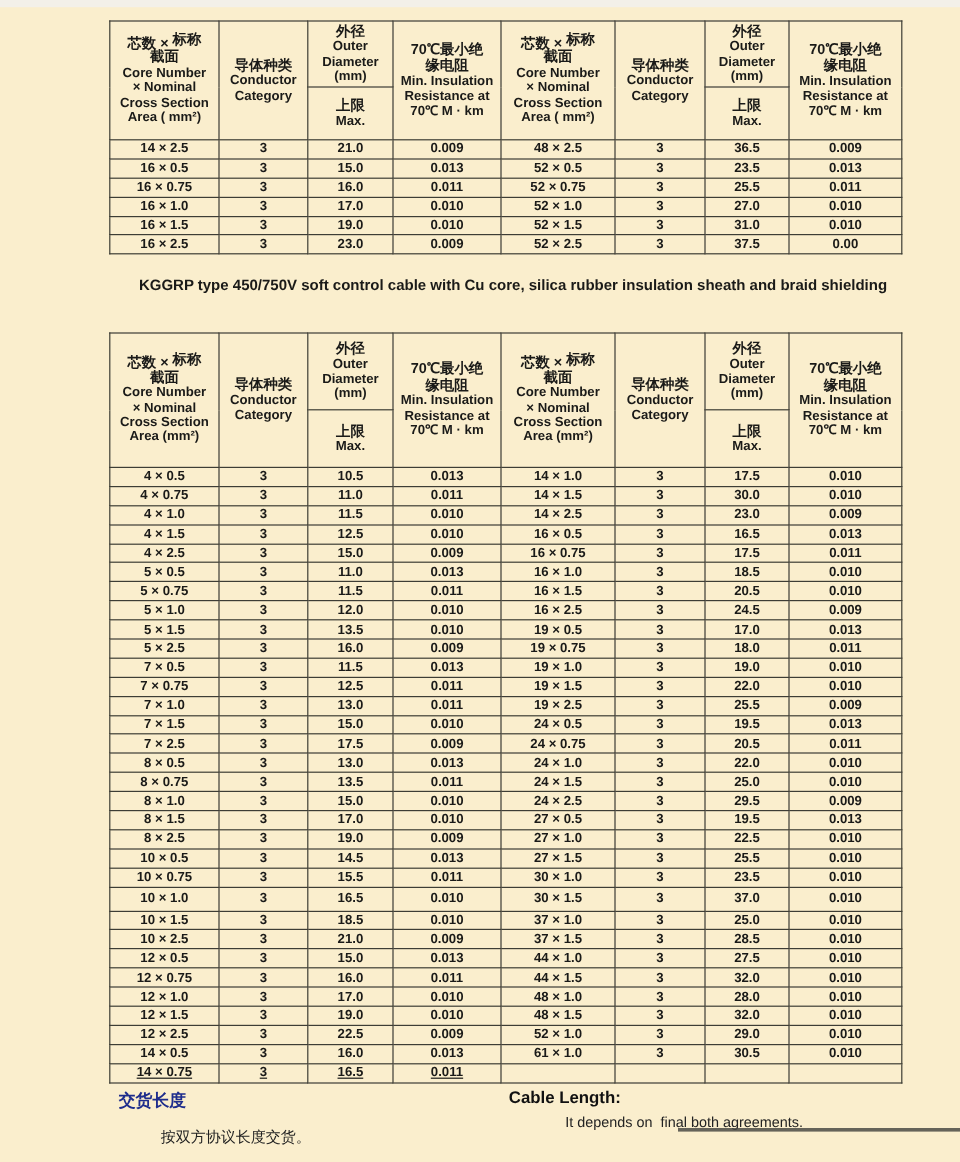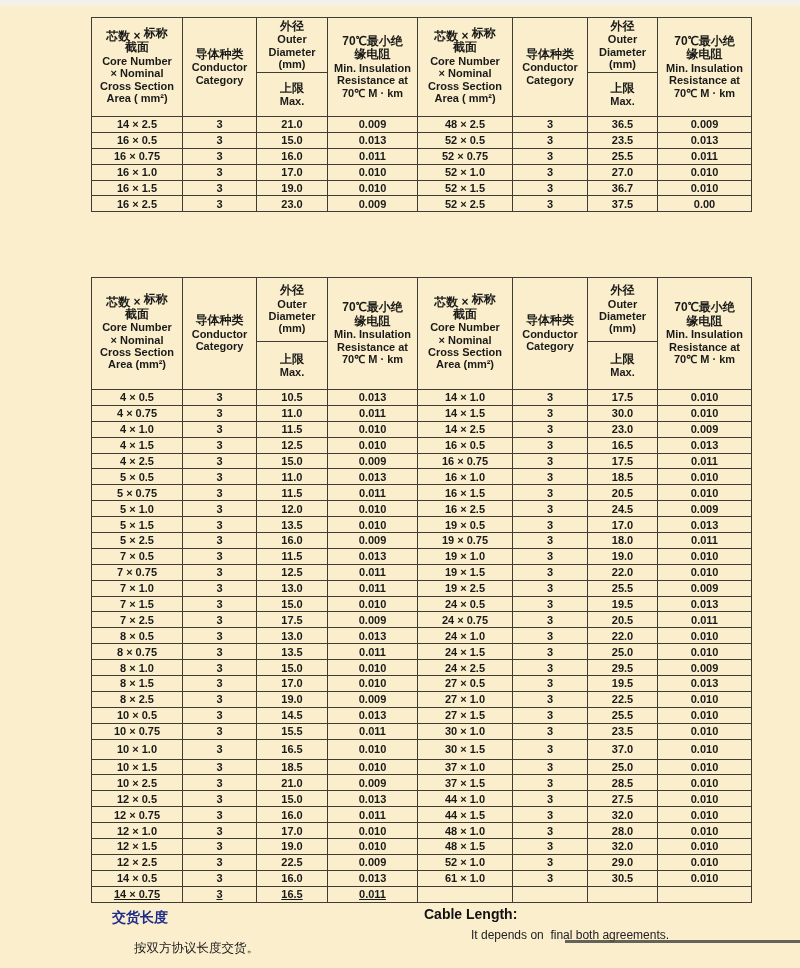--- a/index.html
+++ b/index.html
@@ -17,21 +17,21 @@
   thead th{font-weight:bold;}
   .hl{line-height:1.13;}
   .zh{font-size:12px;font-weight:bold;}
   .en{font-size:11px;font-weight:bold;}
   .raised{position:relative;top:-3px;}
   .tightup{margin-top:-2px;}
   tbody td{font-size:11px;font-weight:bold;}
   .title-block{position:absolute;left:55px;top:230px;width:745px;}
   .title-zh{text-align:right;font-size:13px;font-weight:bold;line-height:1.35;}
   .title-en{text-align:center;font-size:12.5px;font-weight:bold;line-height:1.35;}
-  .footer-zh-heading{position:absolute;left:112px;top:909px;font-size:14px;font-weight:bold;color:#1E2D8C;}
+  .footer-zh-heading{position:absolute;left:99px;top:909px;font-size:14px;font-weight:bold;color:#1E2D8C;}
   .footer-en-heading{position:absolute;left:424px;top:906px;font-size:14px;font-weight:bold;color:#111;}
   .footer-en-text{position:absolute;left:471px;top:928px;font-size:12px;color:#222;white-space:pre;}
   .footer-zh-text{position:absolute;left:134px;top:940px;font-size:12.5px;color:#222;}
   .artifact-line{position:absolute;left:565px;top:940px;width:235px;height:3px;background:#4A4A44;opacity:.85;}
 </style>
 </head>
 <body>
 
 <div class="top-strip"></div>
 
@@ -154,38 +154,39 @@
           <td>27.0</td>
           <td>0.010</td>
         </tr>
         <tr style="height: 15.9px;">
           <td>16 × 1.5</td>
           <td>3</td>
           <td>19.0</td>
           <td>0.010</td>
           <td>52 × 1.5</td>
           <td>3</td>
-          <td>36.7</td>
+          <td>31.0</td>
           <td>0.010</td>
         </tr>
         <tr style="height: 15.9px;">
           <td>16 × 2.5</td>
           <td>3</td>
           <td>23.0</td>
           <td>0.009</td>
           <td>52 × 2.5</td>
           <td>3</td>
           <td>37.5</td>
           <td>0.00</td>
         </tr>
       </tbody>
     </table>
   </div>
 
 <div class="title-block">
+  <div class="title-en">KGGRP type 450/750V soft control cable with Cu core, silica rubber insulation sheath and braid shielding</div>
 </div>
 
 <div id="table2" class="tbl-wrap">
     <table>
       <colgroup>
         <col style="width: 91px;">
         <col style="width: 74px;">
         <col style="width: 71px;">
         <col style="width: 90px;">
         <col style="width: 95px;">

